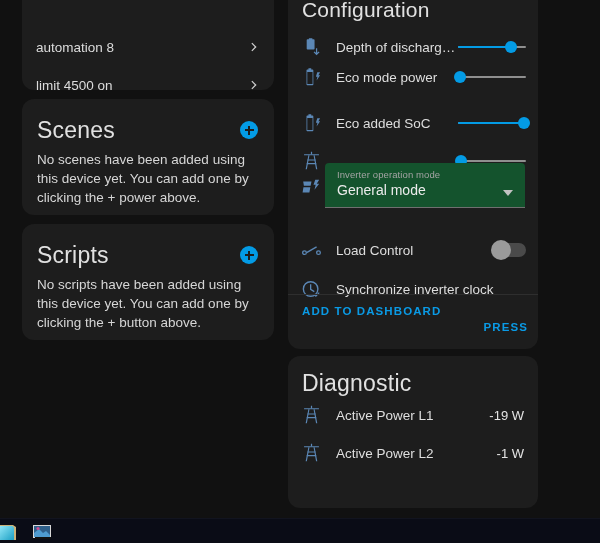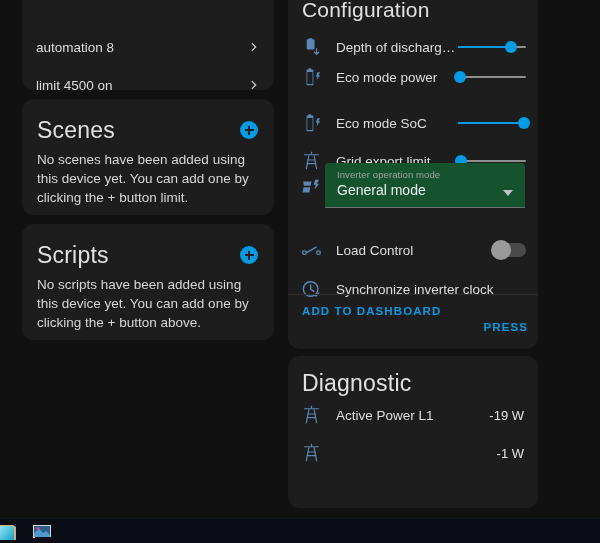--- a/index.html
+++ b/index.html
@@ -365,21 +365,21 @@
         <svg viewBox="0 0 24 24" width="12" height="12">
             <path d="M8.6 3.4 17.2 12l-8.6 8.6-1.8-1.8L13.6 12 6.8 5.2z" fill="#d0d0d0"></path>
           </svg>
       </span>
     </div>
   </div>
 
   <div class="card" id="scenes-card">
     <div class="sec-head card-title">Scenes</div>
     <div class="plus-btn"></div>
-    <div class="empty-text card-body-text">No scenes have been added using this device yet. You can add one by clicking the + button limit.</div>
+    <div class="empty-text card-body-text">No scenes have been added using this device yet. You can add one by clicking the + power above.</div>
   </div>
 
   <div class="card" id="scripts-card">
     <div class="sec-head card-title">Scripts</div>
     <div class="plus-btn"></div>
     <div class="empty-text card-body-text">No scripts have been added using this device yet. You can add one by clicking the + button above.</div>
   </div>
 
   <div class="card" id="configuration-card">
 
@@ -415,38 +415,37 @@
       </span>
     </div>
 
     <div class="cfg-row" style="top:122px;">
       <span class="cfg-icon">
         <svg viewBox="0 0 24 24">
             <path d="M8.5 2h3.2v1.4h1.5c.5 0 .9.4.9.9v16.3c0 .5-.4.9-.9.9h-6c-.5 0-.9-.4-.9-.9V4.3c0-.5.4-.9.9-.9h1.3V2zm-1.3 4.2v13.9h6V6.2z" fill="#5b87b5"></path>
             <path d="M18.6 6.5h3.2l-2 3.4h2l-4 6 1-4.2h-1.8z" fill="#5b87b5"></path>
           </svg>
       </span>
-      <span class="cfg-label">Eco mode SoC</span>
+      <span class="cfg-label">Eco added SoC</span>
       <span class="slider">
         <span class="track"></span>
         <span class="fill" style="width:97%"></span>
         <span class="knob" style="left:97%"></span>
       </span>
     </div>
 
     <div class="cfg-row" style="top:160px;">
       <span class="cfg-icon">
         <svg viewBox="0 0 24 24">
             <path d="M3.5 4.2h17v1.3h-17z" fill="#5b87b5"></path>
             <path d="M11.3 1.5h1.4v3h-1.4z" fill="#5b87b5"></path>
             <path d="M8.4 5.4h1.3l-3 16h-1.4zM14.3 5.4h1.3l3 16h-1.4z" fill="#5b87b5"></path>
             <path d="M7.4 10.2h9.2v1.2H7.4zM6.6 14.4h10.8v1.2H6.6z" fill="#5b87b5"></path>
           </svg>
       </span>
-      <span class="cfg-label">Grid export limit</span>
       <span class="slider">
         <span class="track"></span>
         <span class="fill" style="width:5%"></span>
         <span class="knob" style="left:5%"></span>
       </span>
     </div>
 
     <div id="dropdown-row" style="top:180px;">
       <span class="cfg-icon" style="top:26px;">
         <svg viewBox="0 0 24 24">
@@ -514,20 +513,21 @@
 
     <div class="diag-row" style="top:78px;">
       <span class="cfg-icon">
         <svg viewBox="0 0 24 24">
             <path d="M3.5 4.2h17v1.3h-17z" fill="#5b87b5"></path>
             <path d="M11.3 1.5h1.4v3h-1.4z" fill="#5b87b5"></path>
             <path d="M8.4 5.4h1.3l-3 16h-1.4zM14.3 5.4h1.3l3 16h-1.4z" fill="#5b87b5"></path>
             <path d="M7.4 10.2h9.2v1.2H7.4zM6.6 14.4h10.8v1.2H6.6z" fill="#5b87b5"></path>
           </svg>
       </span>
+      <span class="cfg-label">Active Power L2</span>
       <span class="diag-value">-1 W</span>
     </div>
 
   </div>
 
   <div id="taskbar">
     <div class="task-icon" id="task-icon-file-manager">
       <svg viewBox="0 0 20 17" width="20" height="17">
         <path d="M0 1h13l3 2v13H0z" fill="#c9b27a"></path>
         <path d="M0 2h12l2 2v12H0z" fill="#3fc8e8"></path>

